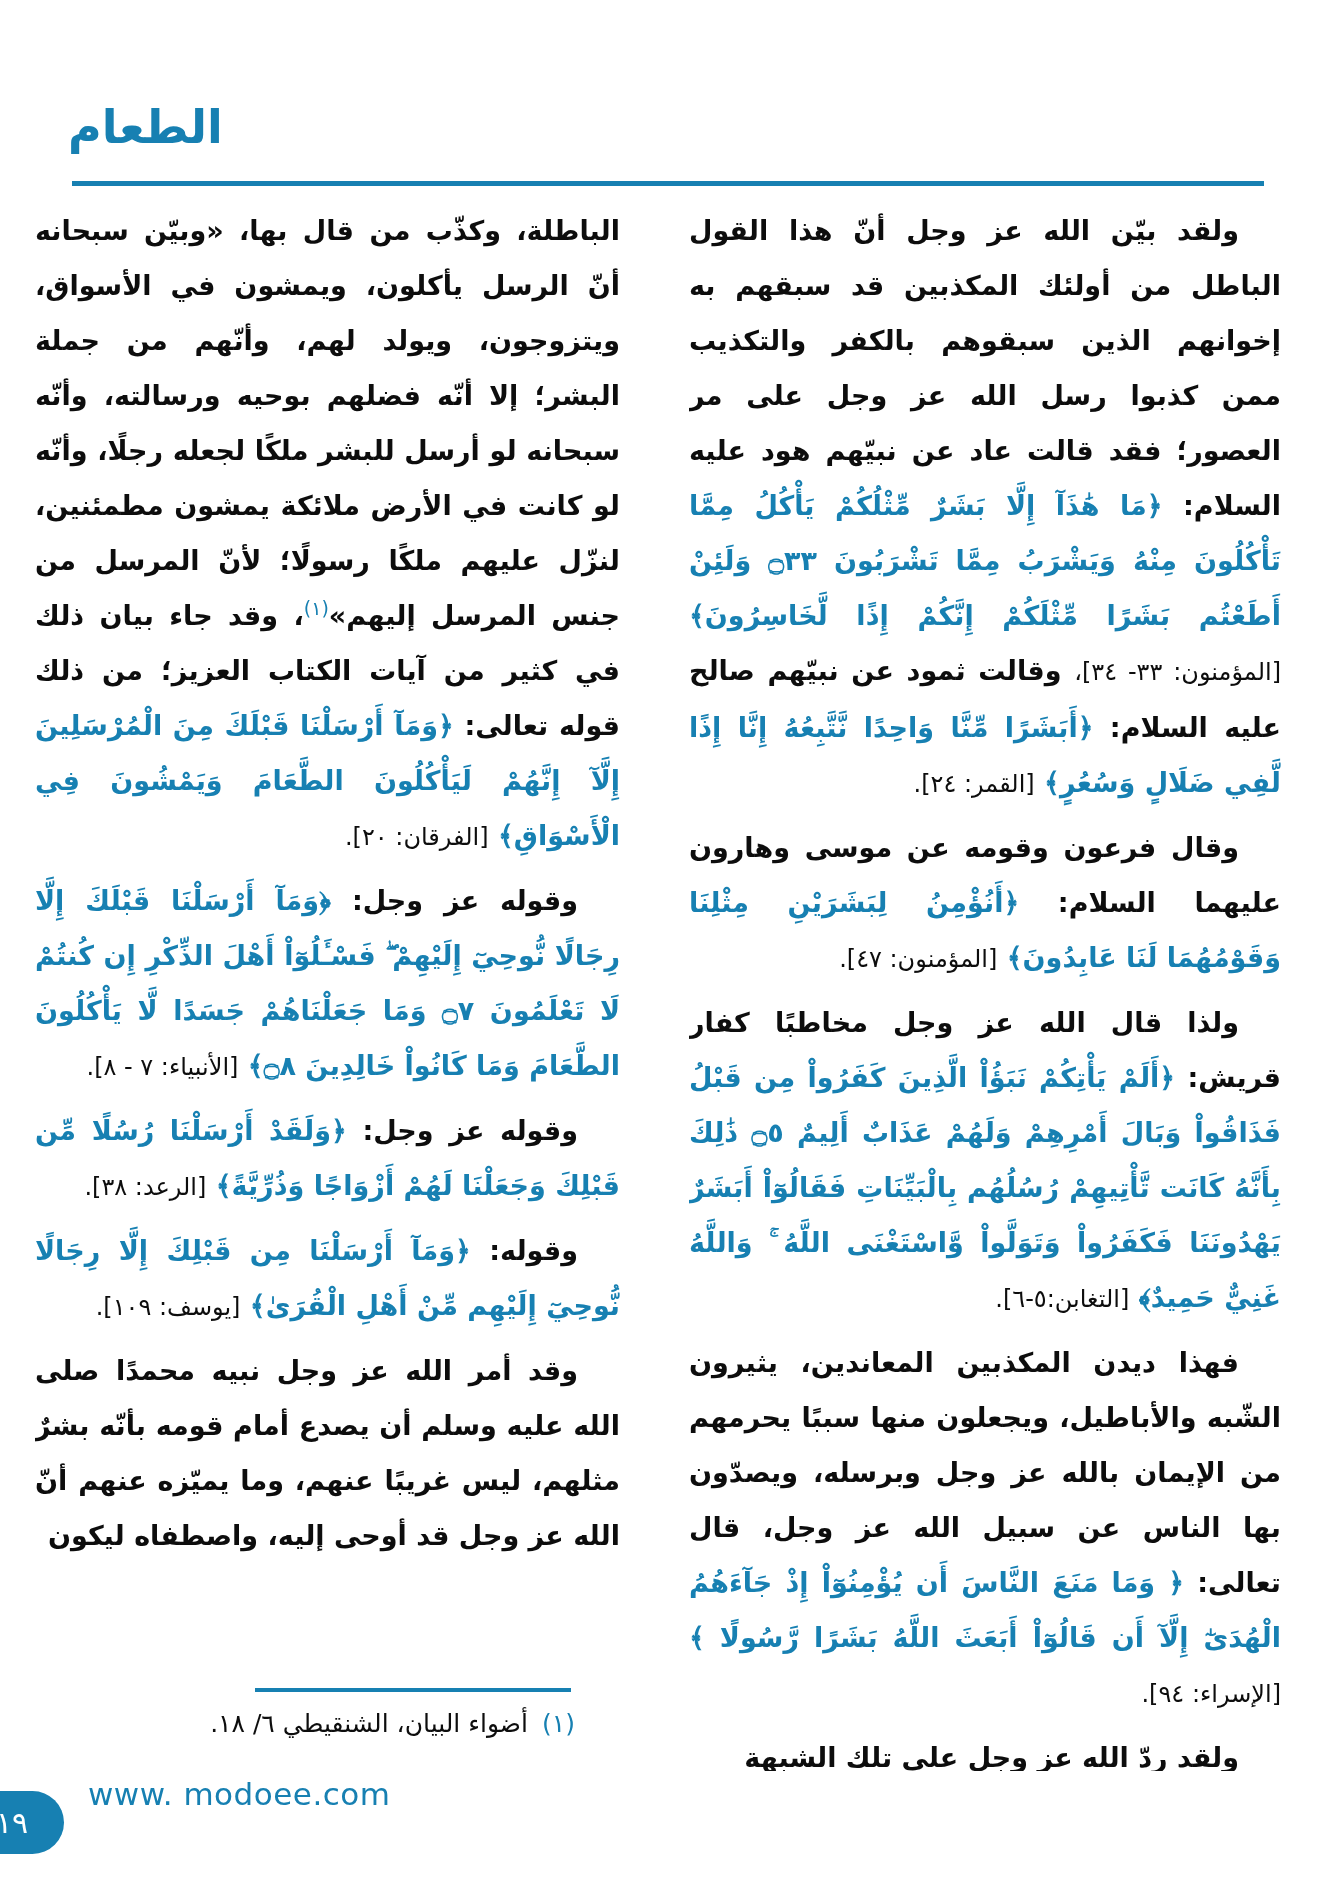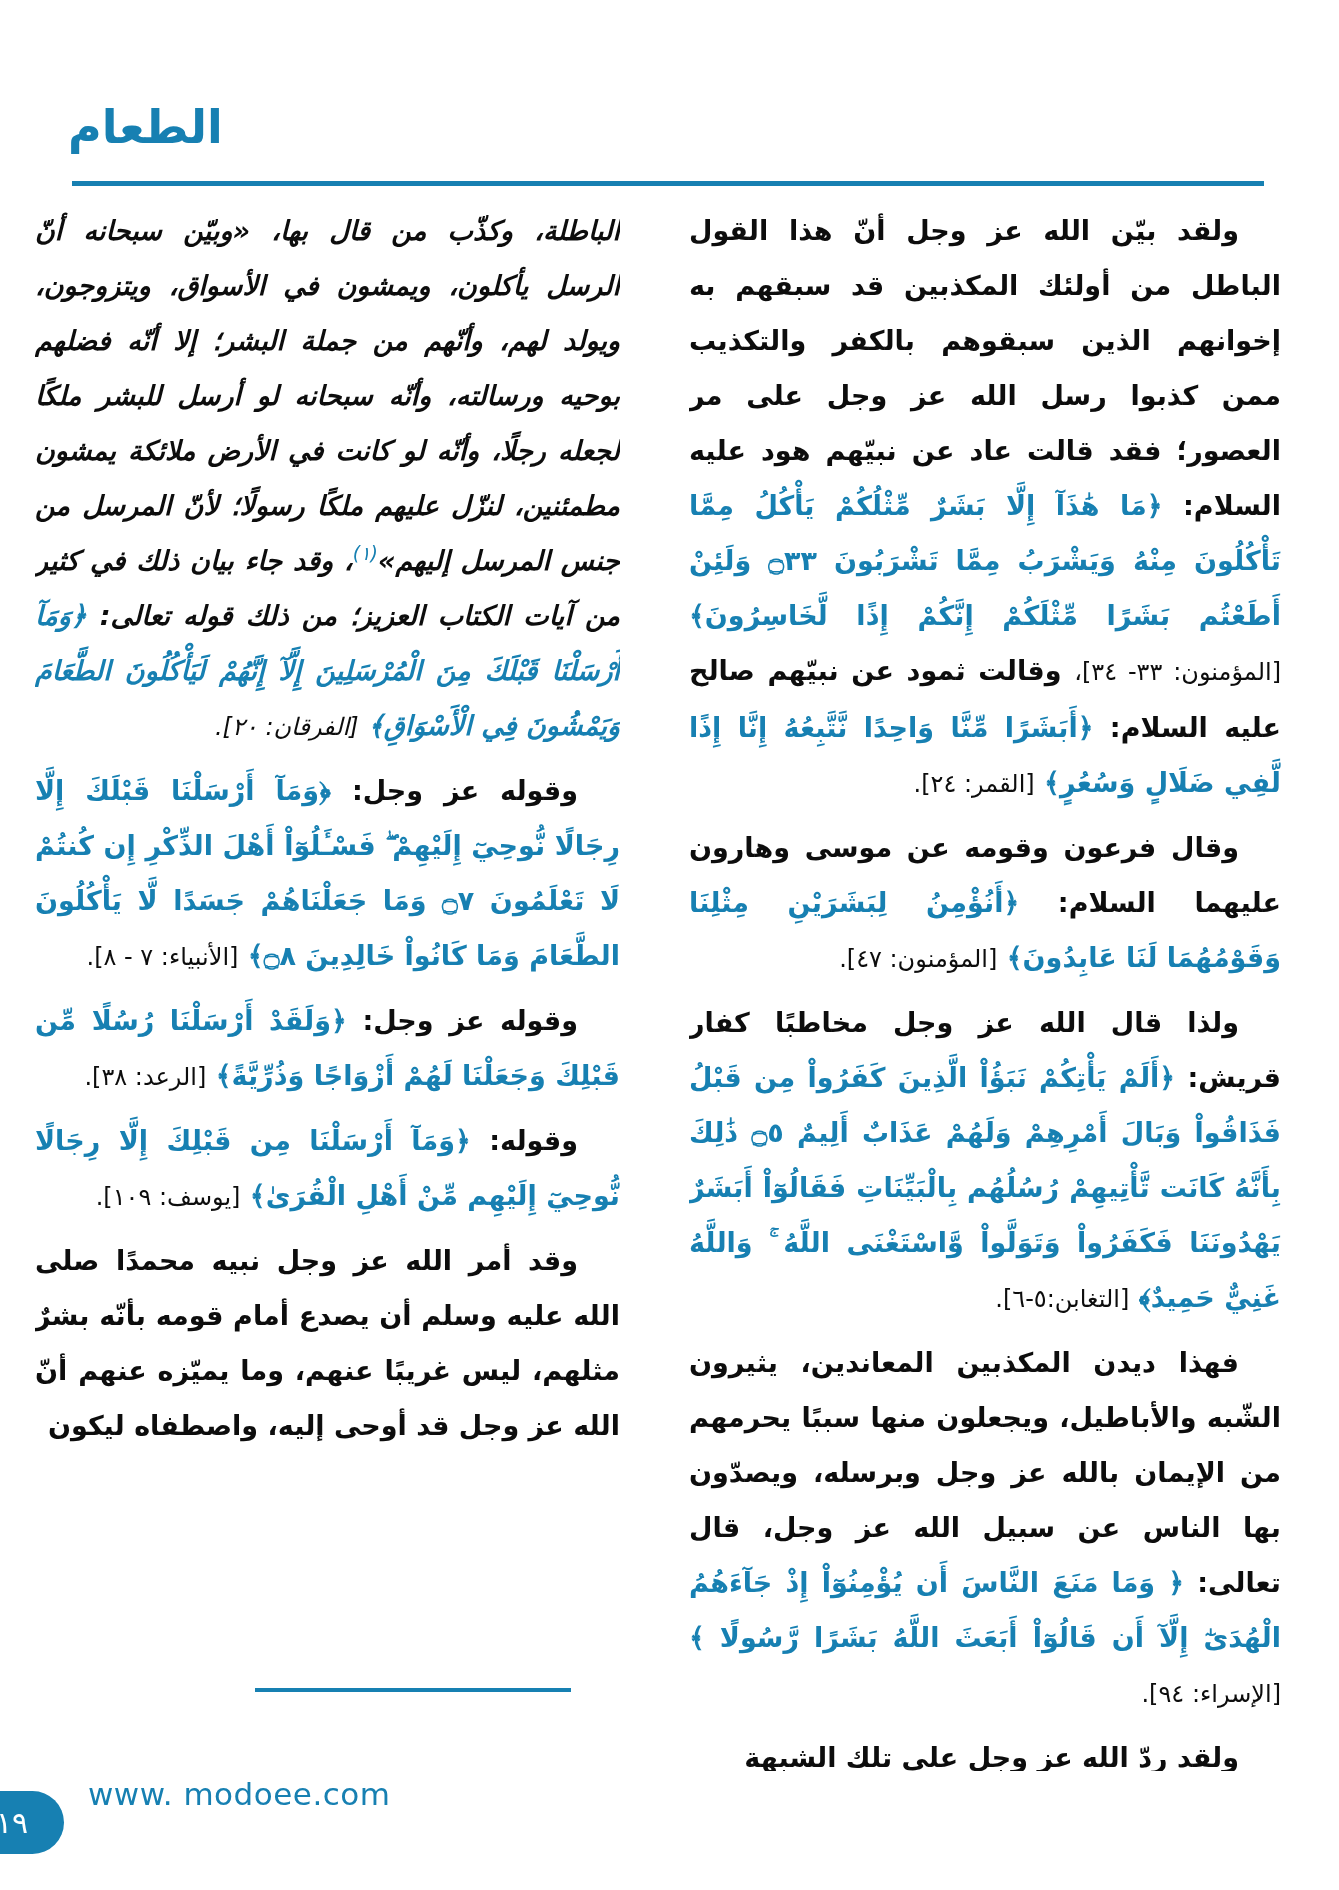--- a/index.html
+++ b/index.html
@@ -40,21 +40,21 @@
     text-align:justify;
     color:var(--ink);
     font-size:27px;
     line-height:55px;
     font-weight:700;
     overflow:hidden;
   }
   .col-right{right:58px;width:592px;height:1568px;}
   .col-left{left:75px;width:585px;height:1452px;}
   .para{margin:0 0 8px 0;text-indent:42px;}
-  .para.no-indent{text-indent:0;font-style:italic;}
+  .para.no-indent{text-indent:0;}
   .seg-text{color:var(--ink);}
   .seg-verse{color:var(--accent);}
   .seg-ref{color:var(--ink);font-weight:400;font-size:24px;}
   .seg-fnref{
     color:var(--accent);
     font-weight:400;
     font-size:19px;
     vertical-align:super;
     line-height:0;
   }
@@ -121,20 +121,23 @@
   <div class="col col-left">
       <p class="para no-indent"><span class="seg-text">الباطلة، وكذّب من قال بها، «وبيّن سبحانه أنّ الرسل يأكلون، ويمشون في الأسواق، ويتزوجون، ويولد لهم، وأنّهم من جملة البشر؛ إلا أنّه فضلهم بوحيه ورسالته، وأنّه سبحانه لو أرسل للبشر ملكًا لجعله رجلًا، وأنّه لو كانت في الأرض ملائكة يمشون مطمئنين، لنزّل عليهم ملكًا رسولًا؛ لأنّ المرسل من جنس المرسل إليهم»</span><span class="seg-fnref">(١)</span><span class="seg-text">، وقد جاء بيان ذلك في كثير من آيات الكتاب العزيز؛ من ذلك قوله تعالى: </span><span class="seg-verse">﴿وَمَآ أَرْسَلْنَا قَبْلَكَ مِنَ الْمُرْسَلِينَ إِلَّآ إِنَّهُمْ لَيَأْكُلُونَ الطَّعَامَ وَيَمْشُونَ فِي الْأَسْوَاقِ﴾ </span><span class="seg-ref">[الفرقان: ٢٠].</span></p>
       <p class="para"><span class="seg-text">وقوله عز وجل: </span><span class="seg-verse">﴿وَمَآ أَرْسَلْنَا قَبْلَكَ إِلَّا رِجَالًا نُّوحِيٓ إِلَيْهِمْ ۖ فَسْـَٔلُوٓاْ أَهْلَ الذِّكْرِ إِن كُنتُمْ لَا تَعْلَمُونَ ۝٧ وَمَا جَعَلْنَاهُمْ جَسَدًا لَّا يَأْكُلُونَ الطَّعَامَ وَمَا كَانُواْ خَالِدِينَ ۝٨﴾ </span><span class="seg-ref">[الأنبياء: ٧ - ٨].</span></p>
       <p class="para"><span class="seg-text">وقوله عز وجل: </span><span class="seg-verse">﴿وَلَقَدْ أَرْسَلْنَا رُسُلًا مِّن قَبْلِكَ وَجَعَلْنَا لَهُمْ أَزْوَاجًا وَذُرِّيَّةً﴾ </span><span class="seg-ref">[الرعد: ٣٨].</span></p>
       <p class="para"><span class="seg-text">وقوله: </span><span class="seg-verse">﴿وَمَآ أَرْسَلْنَا مِن قَبْلِكَ إِلَّا رِجَالًا نُّوحِيٓ إِلَيْهِم مِّنْ أَهْلِ الْقُرَىٰ﴾ </span><span class="seg-ref">[يوسف: ١٠٩].</span></p>
       <p class="para"><span class="seg-text">وقد أمر الله عز وجل نبيه محمدًا صلى الله عليه وسلم أن يصدع أمام قومه بأنّه بشرٌ مثلهم، ليس غريبًا عنهم، وما يميّزه عنهم أنّ الله عز وجل قد أوحى إليه، واصطفاه ليكون</span></p>
     </div>
 
   <div class="footnote-rule"></div>
 
+  <div class="footnote">
+    <span class="marker">(١)</span><span>أضواء البيان، الشنقيطي ٦/ ١٨.</span>
+  </div>
 
   <div class="page-badge">
     <span>١٩</span>
   </div>
 
   <div class="site-url">www. modoee.com</div>
 
 </div>
 
 </body></html>

